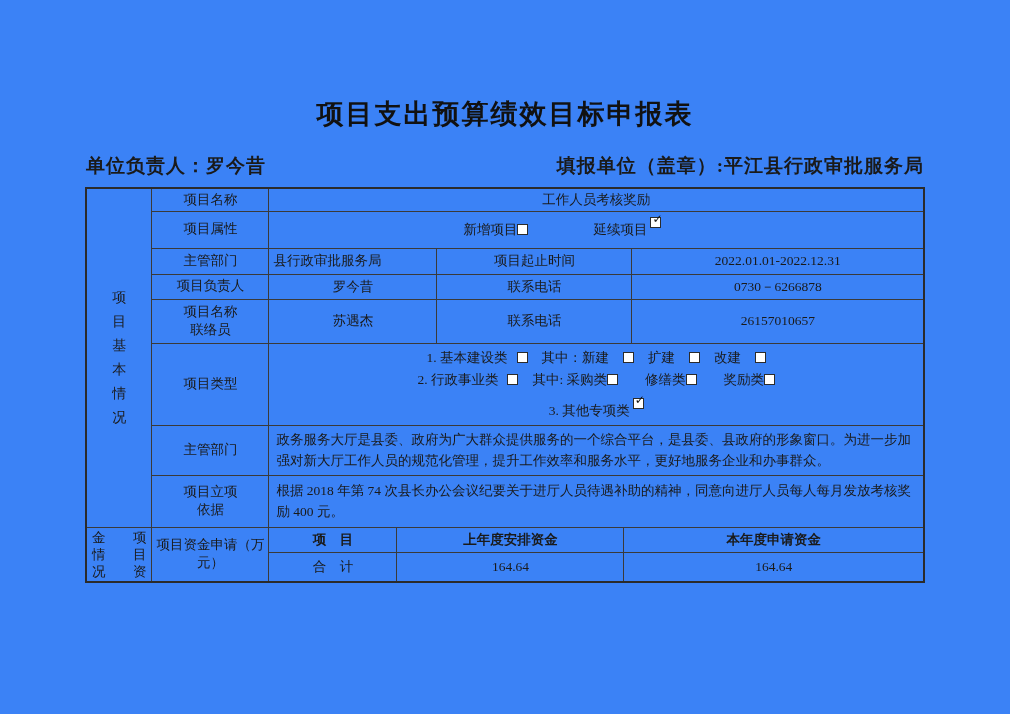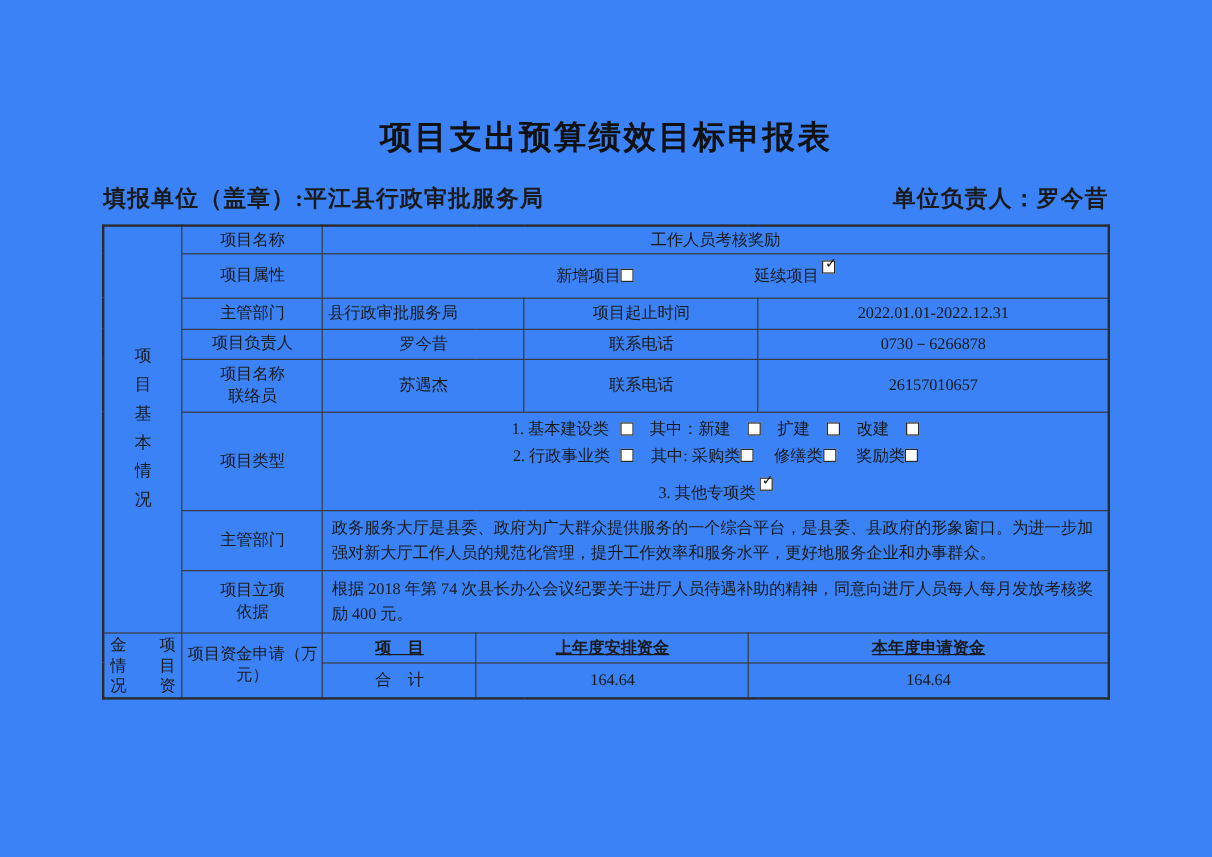--- a/index.html
+++ b/index.html
@@ -22,56 +22,56 @@
     width:838px; margin:8px auto 0; border-collapse:collapse; table-layout:fixed;
     border:2px solid #2b2b2b;
   }
   .form-table td {
     border:1px solid #3a3a3a; font-size:13.5px; text-align:center;
     vertical-align:middle; padding:1px 2px; overflow:hidden;
   }
   td.label-cell { white-space:pre-line; line-height:1.35; }
   td.left-cell { text-align:left; padding-left:4px; }
   td.para-cell { text-align:left; padding:3px 7px; line-height:1.6; }
-  td.bold-cell { font-weight:bold;text-decoration:underline; }
+  td.bold-cell { font-weight:bold; }
 
   
   .vtext { display:inline-block; width:15px; line-height:24px; word-break:break-all;
            white-space:normal; text-align:center; font-size:14px; }
   .vpair { display:flex; justify-content:center; gap:26px; }
   .vpair .vtext { line-height:17px; font-size:13.5px; }
 
   
   .cb { display:inline-block; width:11px; height:11px; border:1px solid #2b2b2b;
         box-sizing:border-box; vertical-align:-1px; background:#fff; }
   .cb.raised { position:relative; top:-6px; vertical-align:0; margin-left:3px; }
   .cb .mark { position:absolute; left:1px; top:-5px; font-size:12px; font-weight:bold;
               font-family:"DejaVu Sans",sans-serif; line-height:1; color:#111; }
 
   .attr-flex { display:flex; align-items:center; padding-left:192px; }
-  .attr-item2 { margin-left:100px;text-align:right; }
+  .attr-item2 { margin-left:65px;text-align:right; }
 
   .type-cell { text-align:left; padding:5px 0 5px 7px; }
   .type-line { margin:4px 0; white-space:nowrap; }
   .type-line.third { margin-top:13px; }
   .gap-box { margin-left:9px; }
   .gap-box-wide { margin-left:14px; }
   .gap-group { margin-left:14px; }
-  .gap-group-sm { margin-left:17px;text-align:right; }
+  .gap-group-sm { margin-left:27px;text-align:right; }
 </style>
 </head>
 <body>
 
 <div class="page">
 
   <div class="doc-title">项目支出预算绩效目标申报表</div>
 
   <div class="meta-line">
+    <span>单位负责人：罗今昔</span>
     <span>填报单位（盖章）:平江县行政审批服务局</span>
-    <span>单位负责人：罗今昔</span>
   </div>
 
   <table class="form-table">
     <colgroup>
       <col style="width:66px">
         <col style="width:117px">
         <col style="width:128px">
       <col style="width:40px">
         <col style="width:187px">
         <col style="width:8px">

